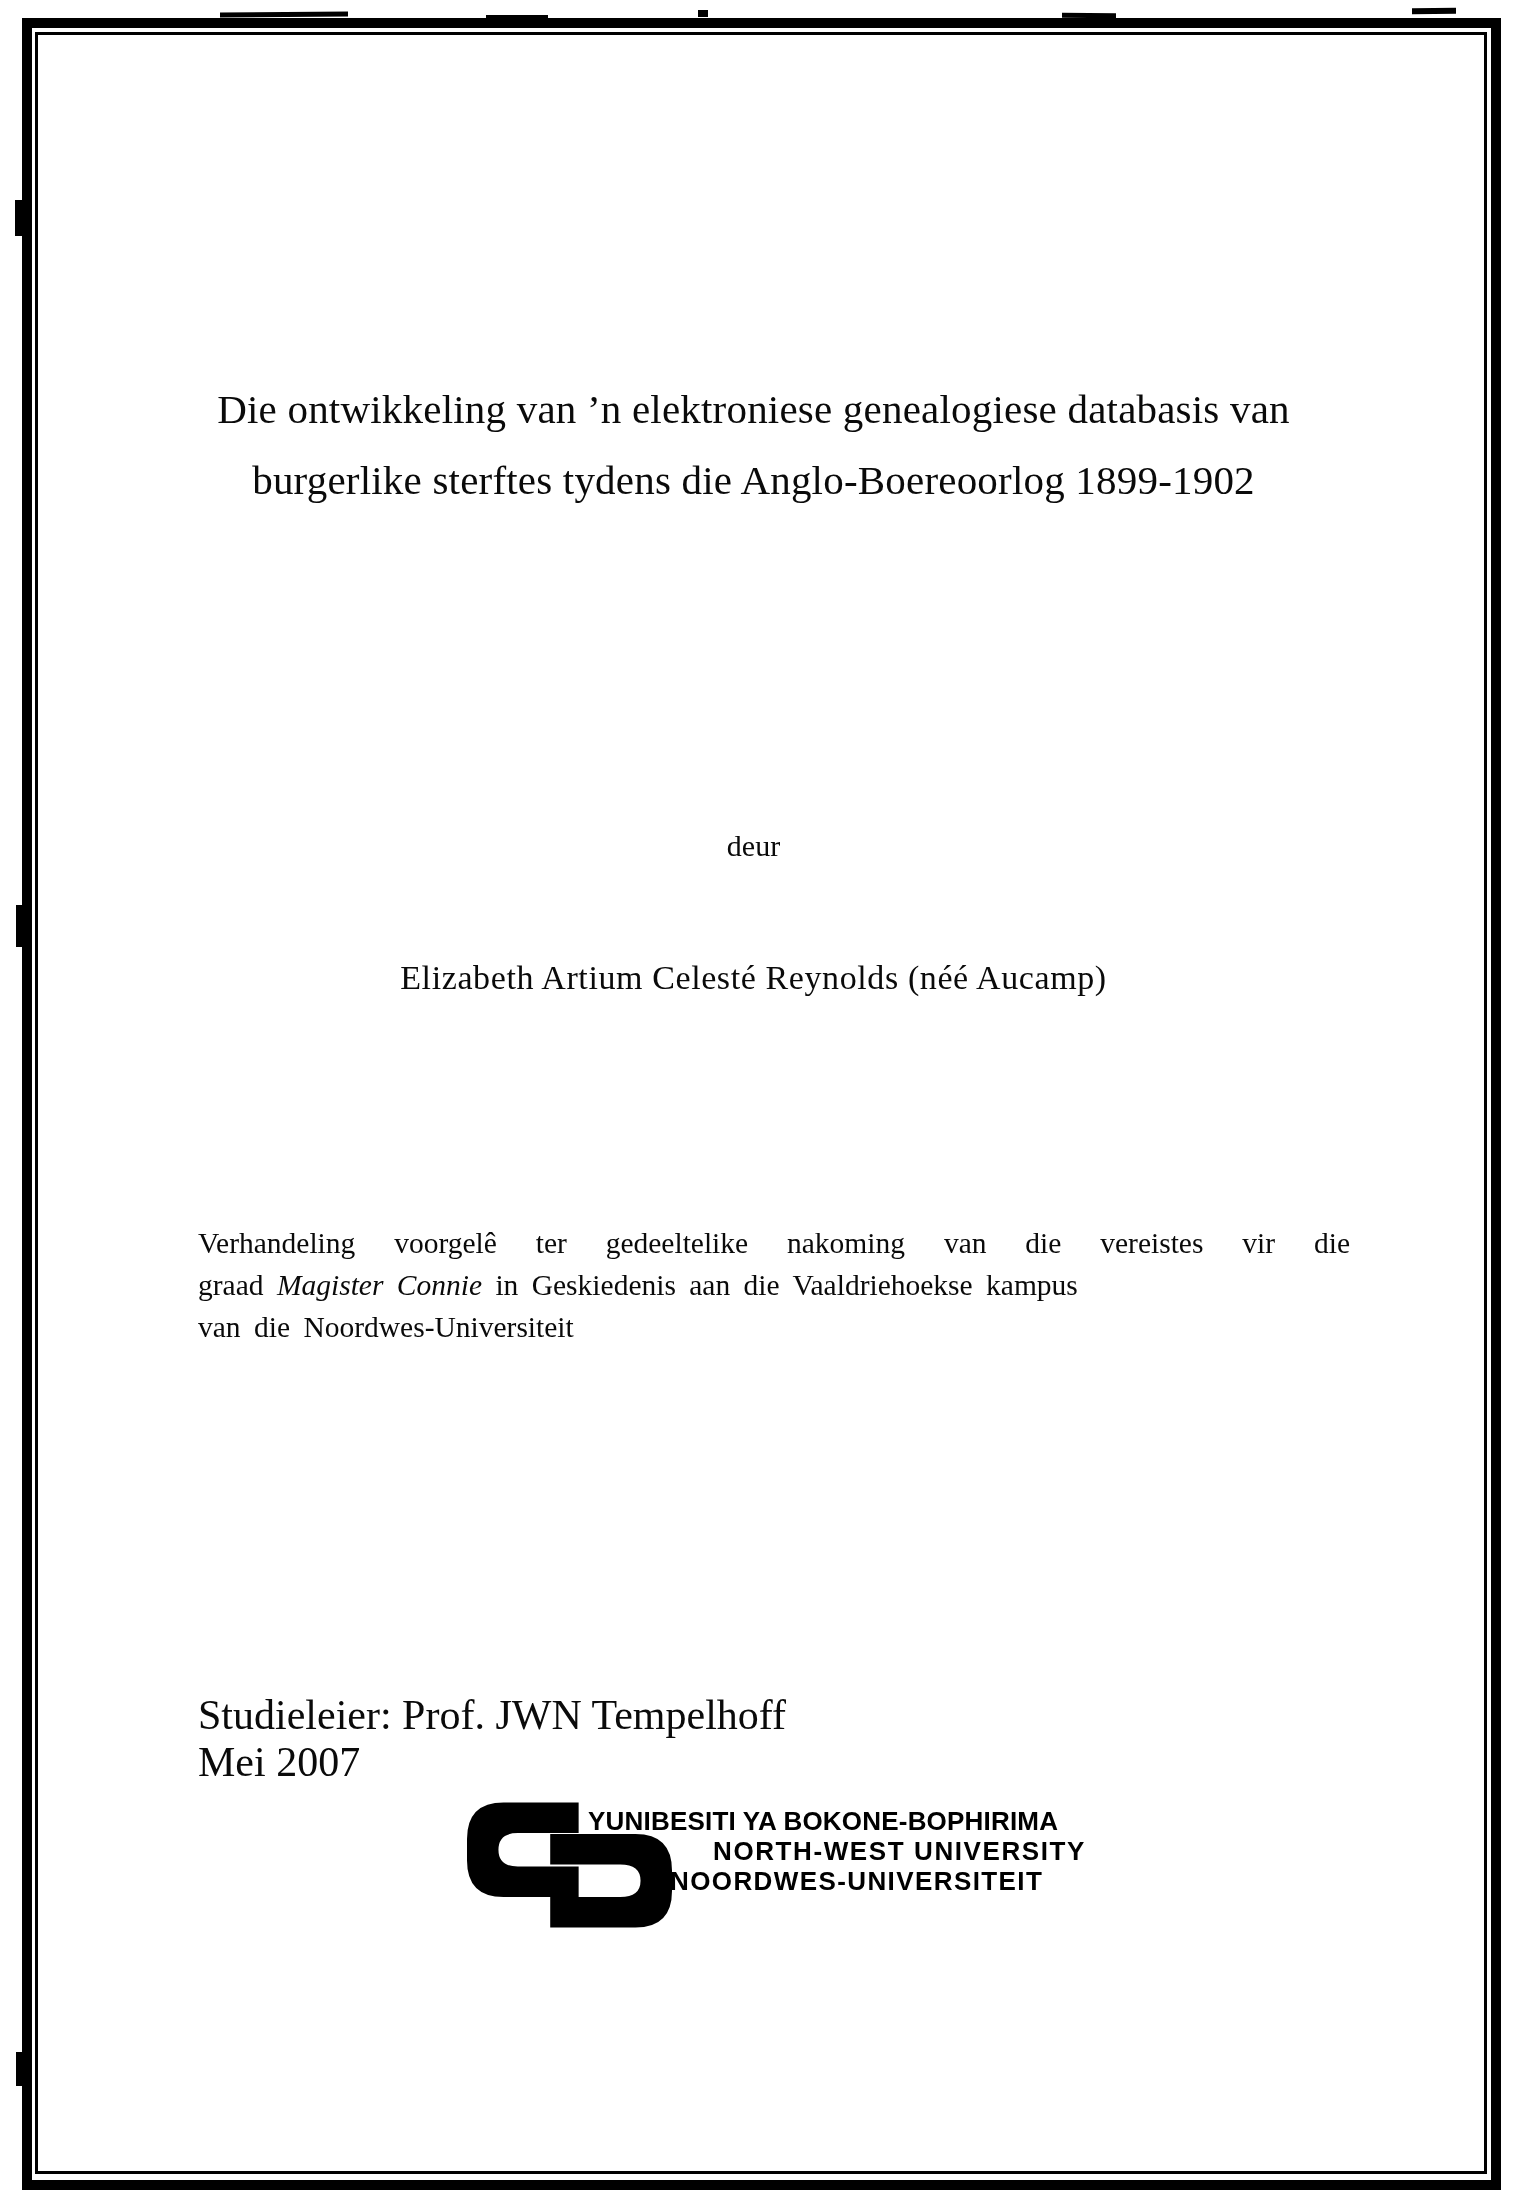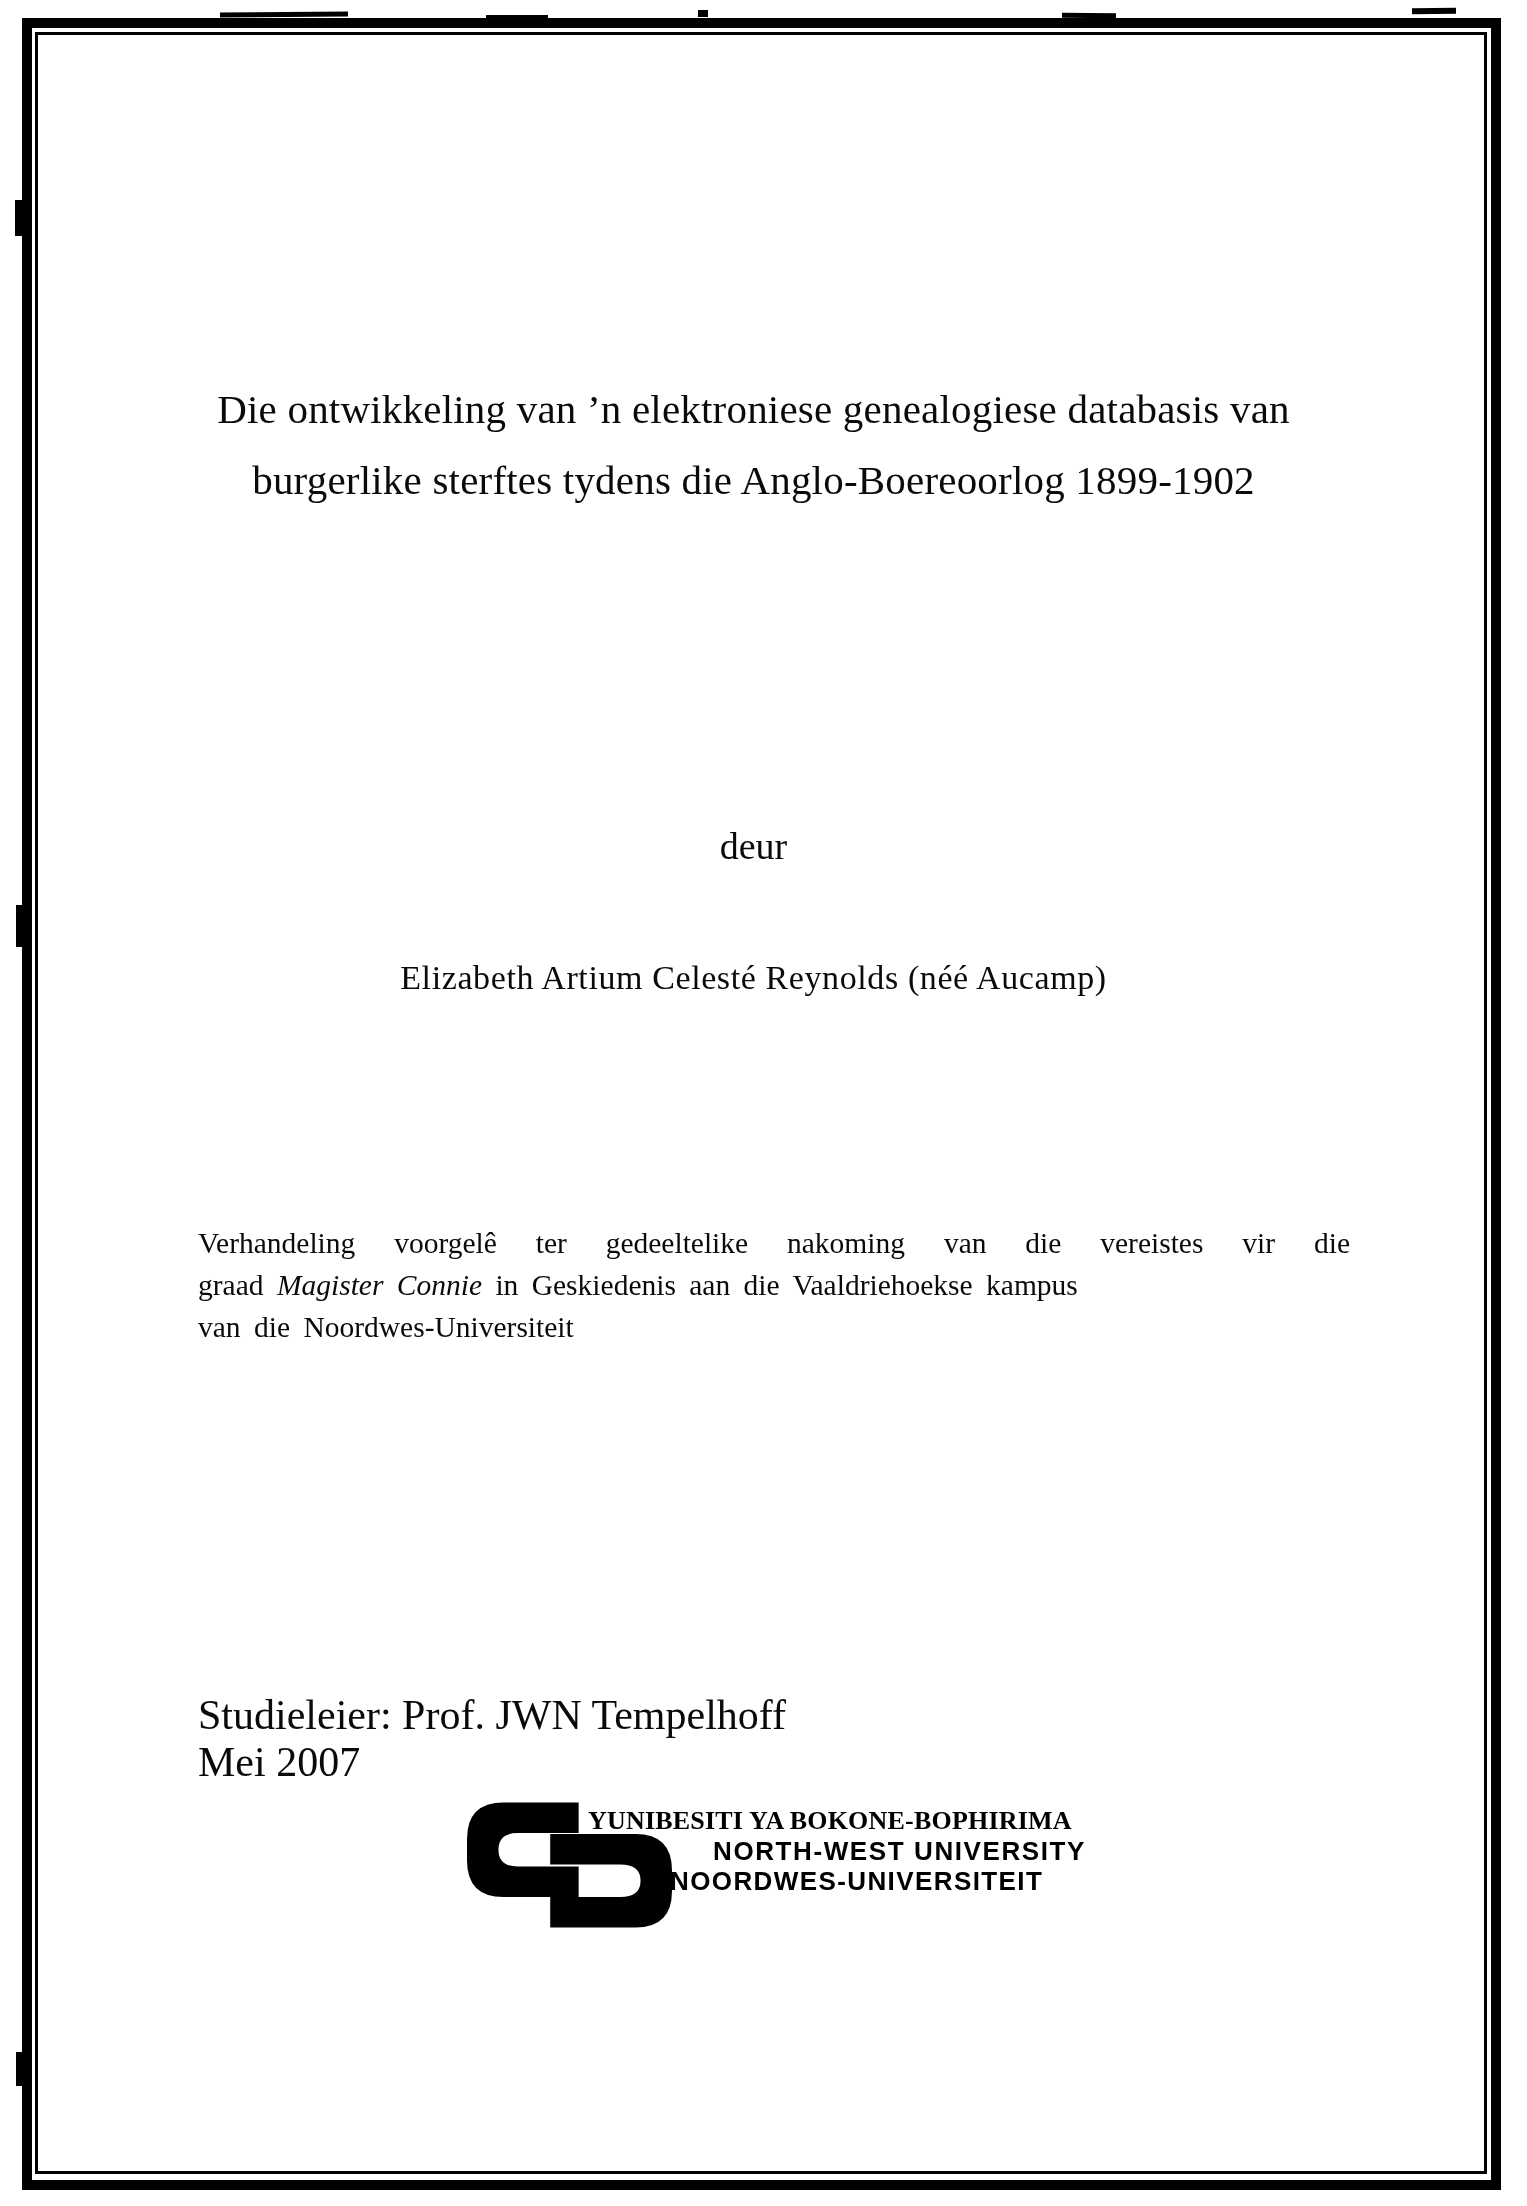--- a/index.html
+++ b/index.html
@@ -46,21 +46,21 @@
     text-align: center;
     font-size: 41px;
     line-height: 71px;
     letter-spacing: 0.2px;
     white-space: nowrap;
   }
   .byline {
     position: absolute;
     left: 70px; right: 90px; top: 826px;
     text-align: center;
-    font-size: 38px;
+    font-size: 30px;
     line-height: 40px;
   }
   .author-line {
     position: absolute;
     left: 70px; right: 90px; top: 956px;
     text-align: center;
     font-size: 34px;
     line-height: 44px;
     letter-spacing: 0.6px;
     white-space: nowrap;
@@ -97,21 +97,21 @@
   }
   .logo-text {
     position: absolute;
     font-family: "Liberation Sans", sans-serif;
     font-weight: 700;
     font-size: 26px;
     line-height: 30px;
     white-space: nowrap;
     color: #000;
   }
-  .lt1 { left: 121px; top: 8px;  letter-spacing: 0.2px; font-family: Liberation Serif, serif; }
+  .lt1 { left: 121px; top: 8px;  letter-spacing: 0.2px; }
   .lt2 { left: 205px; top: 38px; letter-spacing: 1.6px; margin-left: 41px; }
   .lt3 { left: 203px; top: 68px; letter-spacing: 1.4px; }
 </style>
 </head>
 <body>
 
 <div class="frame-outer"></div>
 <div class="frame-inner"></div>
 
 <div class="artifact a1"></div>

